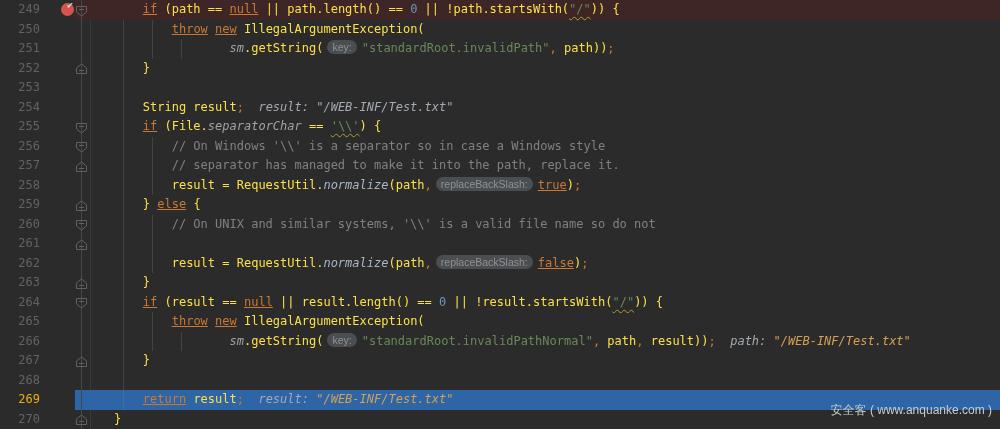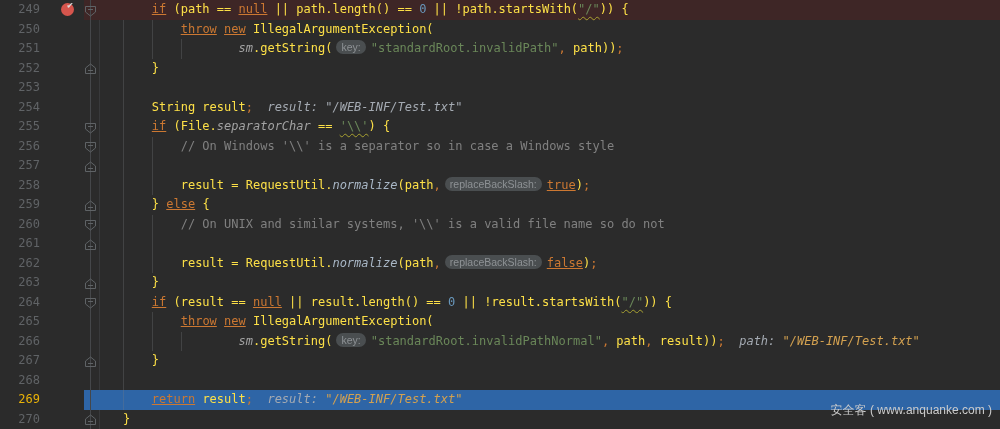--- a/index.html
+++ b/index.html
@@ -1,19 +1,19 @@
 <!DOCTYPE html>
 <html><head>
 <meta charset="utf-8">
 <style>
   html,body{margin:0;padding:0;background:#2b2b2b;}
   #screen{position:relative;width:1000px;height:429px;overflow:hidden;background:#2b2b2b;
           font-family:"DejaVu Sans Mono",monospace;}
   .row{display:flex;height:19.5px;position:relative;}
-  .gut{flex:none;width:84px;position:relative;background:#2b2b2b;}
+  .gut{flex:none;width:75px;position:relative;background:#2b2b2b;}
   .num{display:block;width:40px;text-align:right;color:#606366;
        font:12px/19.5px "DejaVu Sans Mono",monospace;cursor:pointer;}
   .num.cur-num{color:#eab308;}
   .bp-dot{position:absolute;left:61px;top:3px;width:13px;height:13px;border-radius:50%;
           background:#d5554d;}
   .bp-check{position:absolute;left:67px;top:-1px;font-size:10px;color:#dcdcdc;z-index:3;}
   .body{flex:1;position:relative;padding-left:10px;white-space:pre;
         font:12px/19.5px "DejaVu Sans Mono",monospace;color:#a9b7c6;}
   .body::before{content:'';position:absolute;left:15px;top:0;bottom:0;width:1px;background:#38393b;}
   .body::after{content:'';position:absolute;left:6px;top:0;bottom:0;width:1px;background:#45474a;}
@@ -110,21 +110,21 @@
               <line x1="3" y1="4.5" x2="8" y2="4.5" stroke="#5f6366"></line>
             </svg></span><span class="codetext"><span class="c">            // On Windows '\\' is a separator so in case a Windows style</span></span></div>
       </div>
       <div class="row">
         <div class="gut">
           <span class="num">257</span>
         </div>
         <div class="body"><span class="fold"><svg width="11" height="12" viewBox="0 0 11 12">
               <polygon points="0.5,10.5 10.5,10.5 10.5,5 5.5,1 0.5,5" fill="none" stroke="#5f6366"></polygon>
               <line x1="3" y1="7.5" x2="8" y2="7.5" stroke="#5f6366"></line>
-            </svg></span></div>
+            </svg></span><span class="codetext"><span class="c">            // separator has managed to make it into the path, replace it.</span></span></div>
       </div>
       <div class="row">
         <div class="gut">
           <span class="num">258</span>
         </div>
         <div class="body"><span class="codetext"><span class="d">            result = RequestUtil.</span><span class="m">normalize</span><span class="d">(path</span><span class="p">,</span><span class="ch">replaceBackSlash:</span><span class="k">true</span><span class="d">)</span><span class="p">;</span></span></div>
       </div>
       <div class="row">
         <div class="gut">
           <span class="num">259</span>

